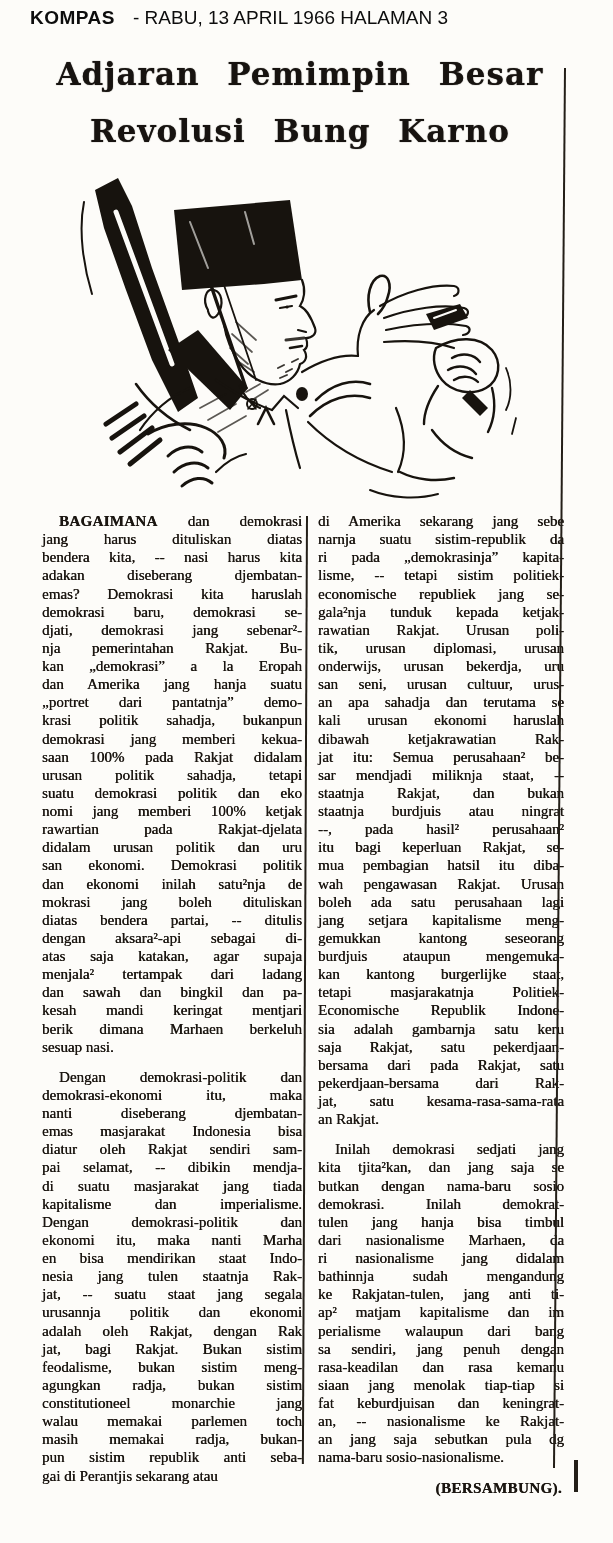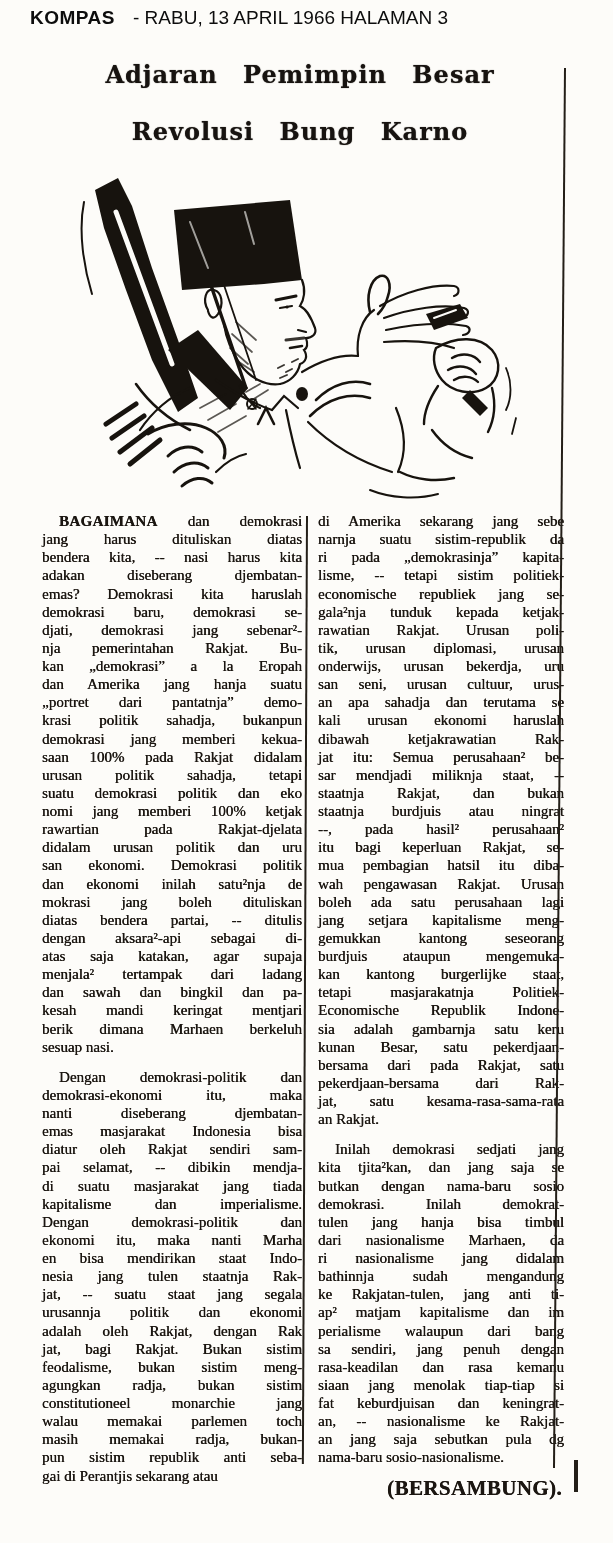--- a/index.html
+++ b/index.html
@@ -22,21 +22,21 @@
     font-size:19px;color:#0d0d0d;
     white-space:nowrap;
   }
   .caption .masthead{font-weight:bold;letter-spacing:.5px;}
   .caption .caption-rest{margin-left:18px;}
   
   .headline{
     position:absolute;left:20px;top:46px;width:560px;
     margin:0;text-align:center;
     font-family:"DejaVu Serif", serif;
-    font-weight:bold;font-size:24px;line-height:57px;
+    font-weight:bold;font-size:31px;line-height:57px;
     color:#171310;
     letter-spacing:1px;word-spacing:16px;
     text-shadow:0 0 1px rgba(23,19,14,.75);
   }
   .headline span{display:block;}
   
   .illustration{
     position:absolute;left:40px;top:172px;width:520px;height:335px;
   }
   .illustration path,.illustration line{vector-effect:non-scaling-stroke;}
@@ -72,21 +72,21 @@
   .divider.right{
     left:564px;top:68px;width:2px;height:1400px;
     transform:rotate(.45deg);transform-origin:top center;
   }
   .divider.right-thick{
     left:574px;top:1460px;width:4px;height:32px;
   }
   
   .continuation{
     margin-top:7px;padding-right:2px;
-    text-align:right;font-weight:bold;font-size:21px;
+    text-align:right;font-weight:bold;font-size:15px;
     letter-spacing:.4px;
     text-shadow:.3px 0 0 currentColor;
   }
 </style>
 </head>
 <body>
 
 <div class="page">
 
   <div class="caption">
@@ -287,21 +287,21 @@
           <div class="line">mua pembagian hatsil itu diba-</div>
           <div class="line">wah pengawasan Rakjat. Urusan</div>
           <div class="line">boleh ada satu perusahaan lagi</div>
           <div class="line">jang setjara kapitalisme meng-</div>
           <div class="line">gemukkan kantong seseorang</div>
           <div class="line">burdjuis ataupun mengemuka-</div>
           <div class="line">kan kantong burgerlijke staat,</div>
           <div class="line">tetapi masjarakatnja Politiek-</div>
           <div class="line">Economische Republik Indone-</div>
           <div class="line">sia adalah gambarnja satu keru</div>
-          <div class="line">kunan Besar, satu pekerdjaan-</div>
+          <div class="line">saja Rakjat, satu pekerdjaan-</div>
           <div class="line">bersama dari pada Rakjat, satu</div>
           <div class="line">pekerdjaan-bersama dari Rak-</div>
           <div class="line">jat, satu kesama-rasa-sama-rata</div>
           <div class="line end">an Rakjat.</div>
         </div>
         <div class="para indent">
           <div class="line">Inilah demokrasi sedjati jang</div>
           <div class="line">kita tjita²kan, dan jang saja se</div>
           <div class="line">butkan dengan nama-baru sosio</div>
           <div class="line">demokrasi. Inilah demokrat-</div>

